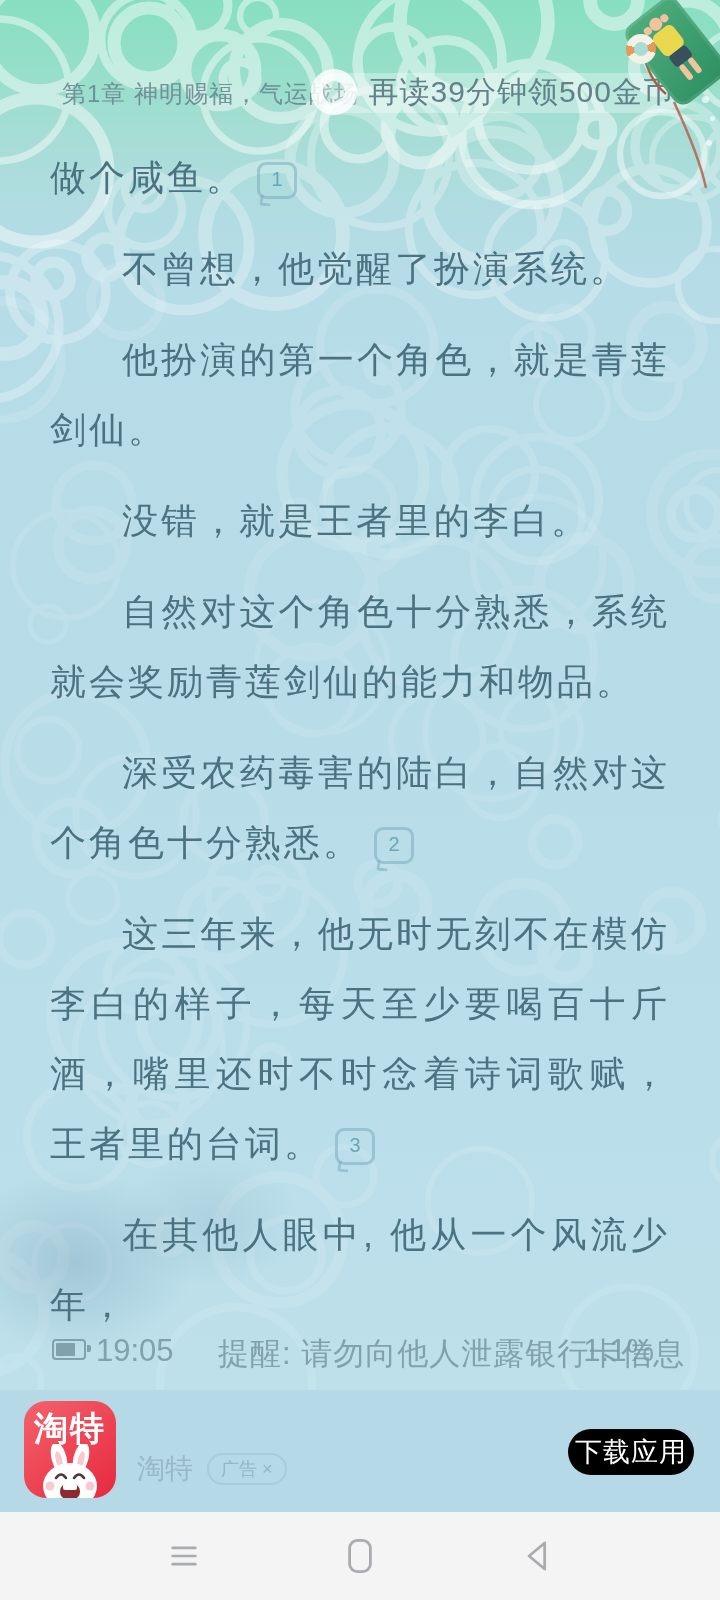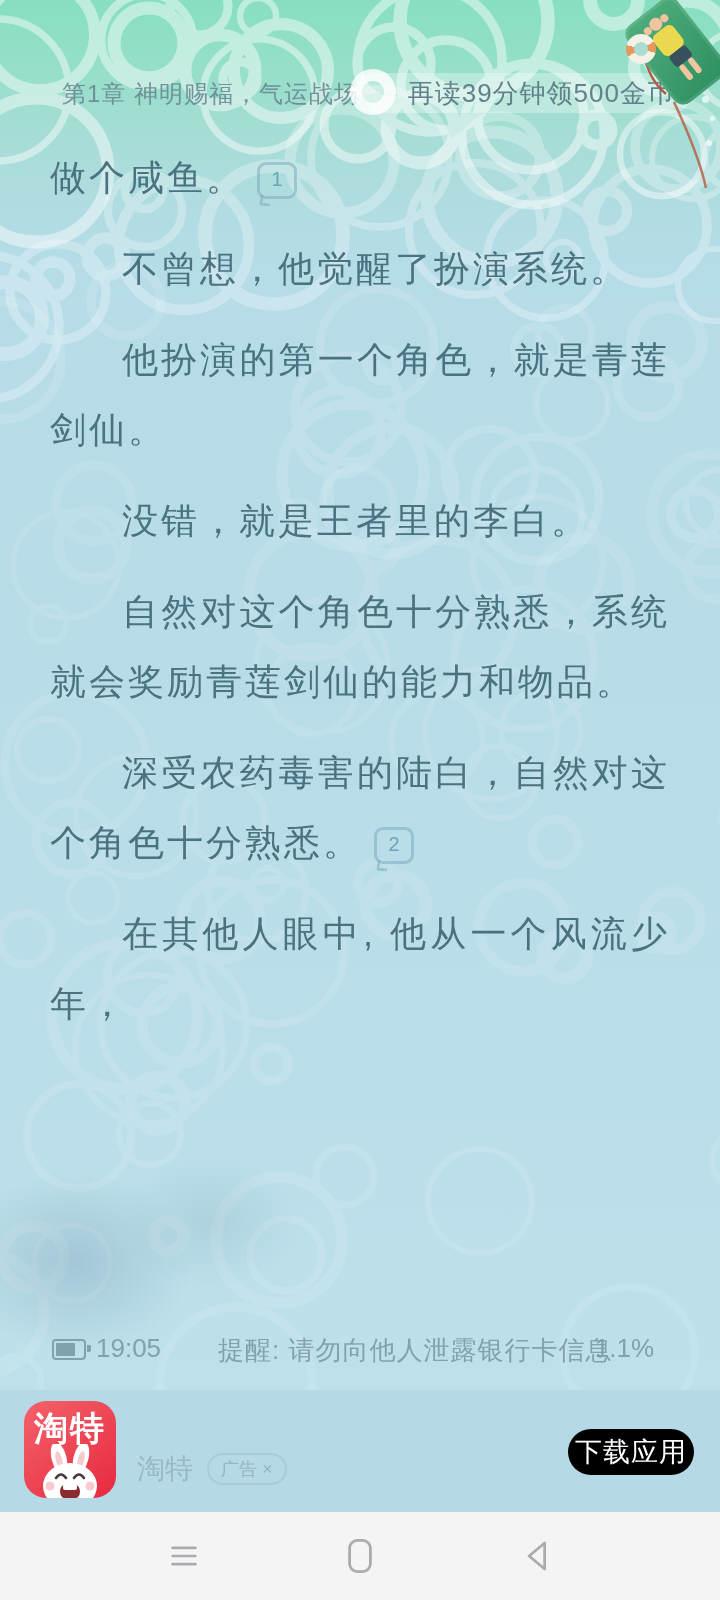--- a/index.html
+++ b/index.html
@@ -13,22 +13,22 @@
   .shadow-blob{
     position:absolute;inset:0;pointer-events:none;
     background:
       radial-gradient(170px 130px at 75px 1262px,rgba(70,110,138,.22),rgba(70,110,138,0) 70%),
       radial-gradient(130px 95px at 210px 1222px,rgba(70,110,138,.12),rgba(70,110,138,0) 70%);
   }
   
   .chapter-title{position:absolute;left:62px;top:78px;font-size:24px;color:rgba(104,133,143,.88);letter-spacing:1px;}
   .reward-pill{
     position:absolute;right:28px;top:73px;height:40px;border-radius:21px;
-    background:rgba(255,255,255,.32);display:flex;align-items:center;
-    padding:0 18px 0 54px;font-size:26px;color:rgba(92,122,133,.95);letter-spacing:1px;
+    background:rgba(255,255,255,.32);display:flex;align-items:flex-end;
+    padding:0 18px 0 54px;font-size:30px;color:rgba(92,122,133,.95);letter-spacing:1px;
   }
   .coin{position:absolute;left:-4px;top:-4px;width:22px;height:22px;border:12px solid rgba(255,255,255,.8);border-radius:50%;}
   
   .float-art{position:absolute;left:590px;top:0;width:130px;height:200px;pointer-events:none;}
   .raft{position:absolute;left:54px;top:2px;width:64px;height:98px;border-radius:12px;
     background:linear-gradient(160deg,#4fae7d,#2e8f62);
     box-shadow:inset 0 0 0 3px rgba(255,255,255,.10);
     transform:rotate(-38deg);}
   .raft .head{position:absolute;left:26px;top:9px;width:13px;height:13px;background:#f0c49e;border-radius:50%;}
   .raft .arm-l{position:absolute;left:18px;top:12px;width:8px;height:8px;background:#f0c49e;border-radius:50%;}
@@ -54,21 +54,21 @@
     border:3px solid rgba(118,168,186,.5);border-radius:9px;
     font-size:20px;line-height:29px;letter-spacing:0;text-align:center;text-indent:0;
     color:rgba(100,158,180,.9);vertical-align:4px;
   }
   .note::after{
     content:'';position:absolute;left:0px;bottom:-10px;width:8px;height:8px;
     border-left:3px solid rgba(118,168,186,.5);border-bottom:3px solid rgba(118,168,186,.5);
     border-bottom-left-radius:3px;transform:skew(-10deg,6deg);
   }
   
-  .status-row{position:absolute;left:0;right:0;top:1330px;height:40px;color:rgba(124,155,167,.92);font-size:26px;}
+  .status-row{position:absolute;left:0;right:0;top:1330px;height:40px;color:rgba(124,155,167,.92);font-size:31px;}
   .battery{position:absolute;left:52px;top:9px;width:30px;height:17px;border:2.5px solid rgba(124,155,167,.92);border-radius:4px;}
   .battery::before{content:'';position:absolute;left:2px;top:2px;bottom:2px;width:62%;background:rgba(124,155,167,.92);border-radius:1px;}
   .battery::after{content:'';position:absolute;right:-7px;top:4px;width:4px;height:7px;background:rgba(124,155,167,.92);border-radius:0 2px 2px 0;}
   .st-time{position:absolute;left:96px;top:3px;}
   .st-notice{position:absolute;left:218px;top:3px;letter-spacing:1px;}
   .st-progress{position:absolute;right:66px;top:3px;}
   
   .ad-banner{position:absolute;left:0;right:0;top:1390px;height:122px;background:#b5d9e7;text-decoration:underline;}
   .ad-icon{position:absolute;left:24px;top:11px;width:92px;height:97px;border-radius:22px;overflow:hidden;
     background:linear-gradient(140deg,#f4626b,#e7293f);}
@@ -255,20 +255,21 @@
     <div class="splash" style="left:116px;top:140px;width:6px;height:6px;"></div>
   </div>
 
   <main class="content" id="content">
       <p class="no-indent">做个咸鱼。<span class="note">1</span></p>
       <p>不曾想，他觉醒了扮演系统。</p>
       <p>他扮演的第一个角色，就是青莲剑仙。</p>
       <p>没错，就是王者里的李白。</p>
       <p>自然对这个角色十分熟悉，系统就会奖励青莲剑仙的能力和物品。</p>
       <p>深受农药毒害的陆白，自然对这个角色十分熟悉。<span class="note">2</span></p>
+      <p>这三年来，他无时无刻不在模仿李白的样子，每天至少要喝百十斤酒，嘴里还时不时念着诗词歌赋，王者里的台词。<span class="note">3</span></p>
       <p>在其他人眼中, 他从一个风流少年，</p>
     </main>
 
   <div class="status-row">
     <span class="battery"></span>
     <span class="st-time">19:05</span>
     <span class="st-notice">提醒: 请勿向他人泄露银行卡信息</span>
     <span class="st-progress">1.1%</span>
   </div>
 

